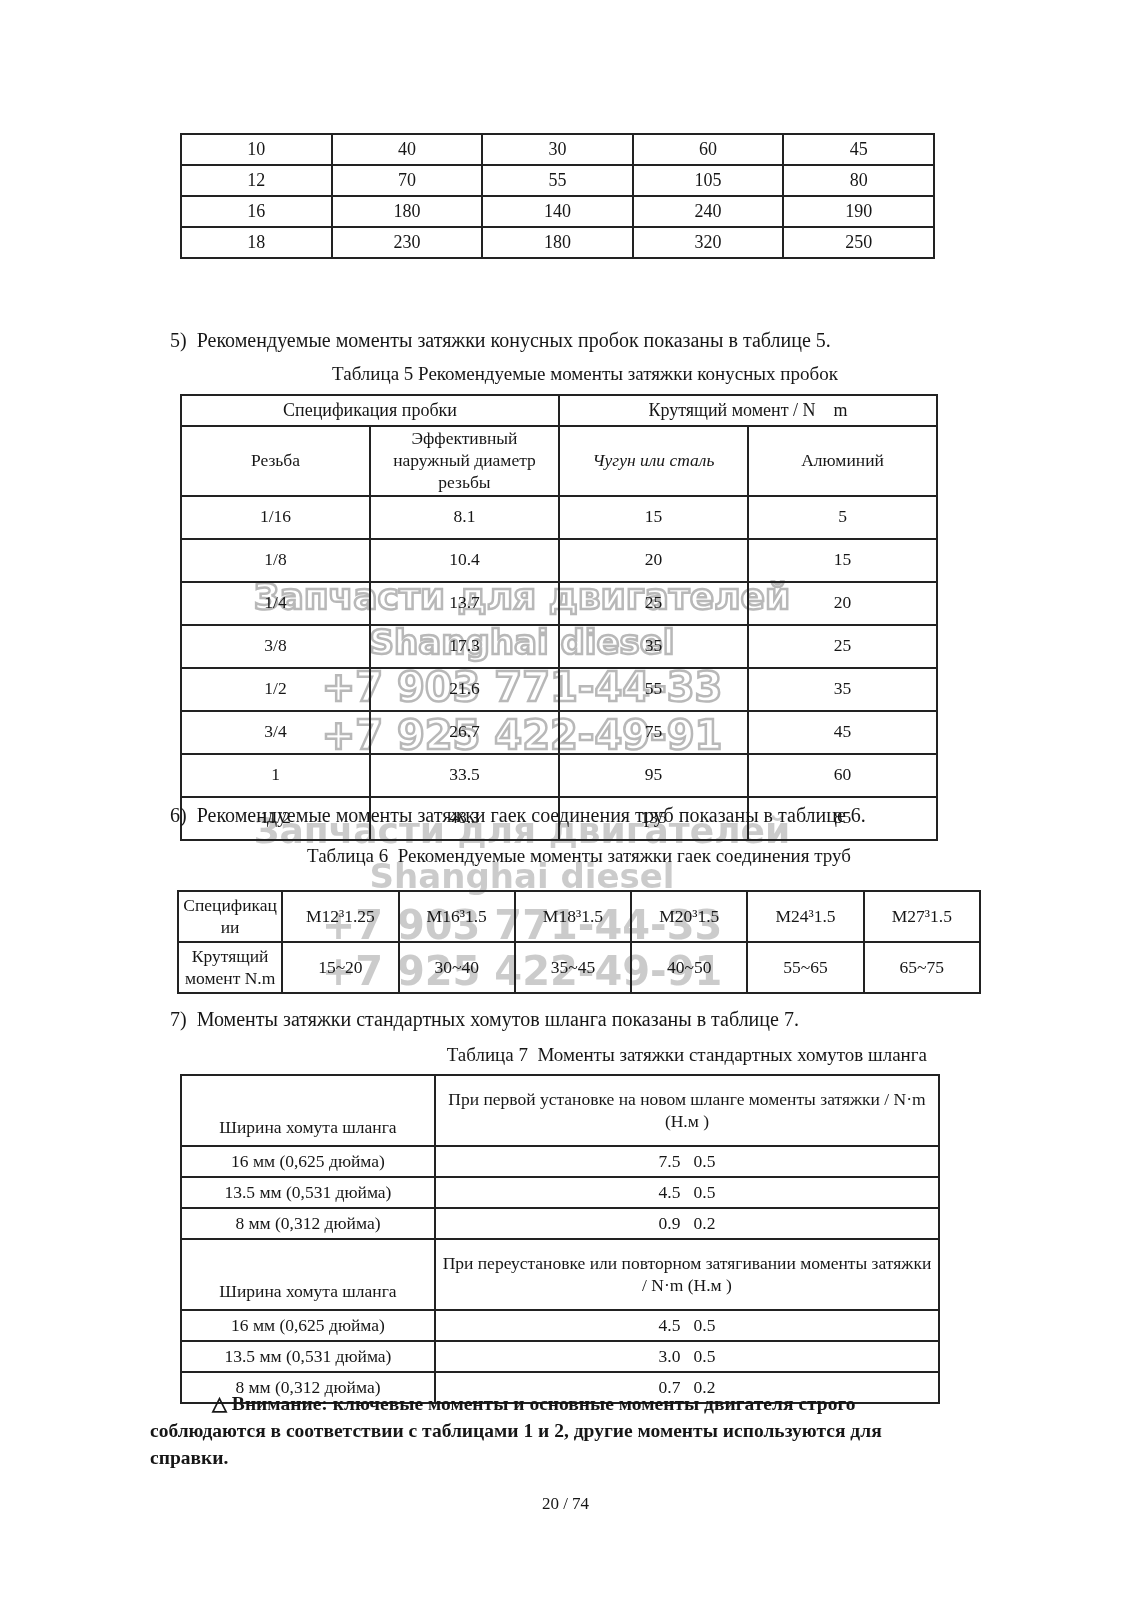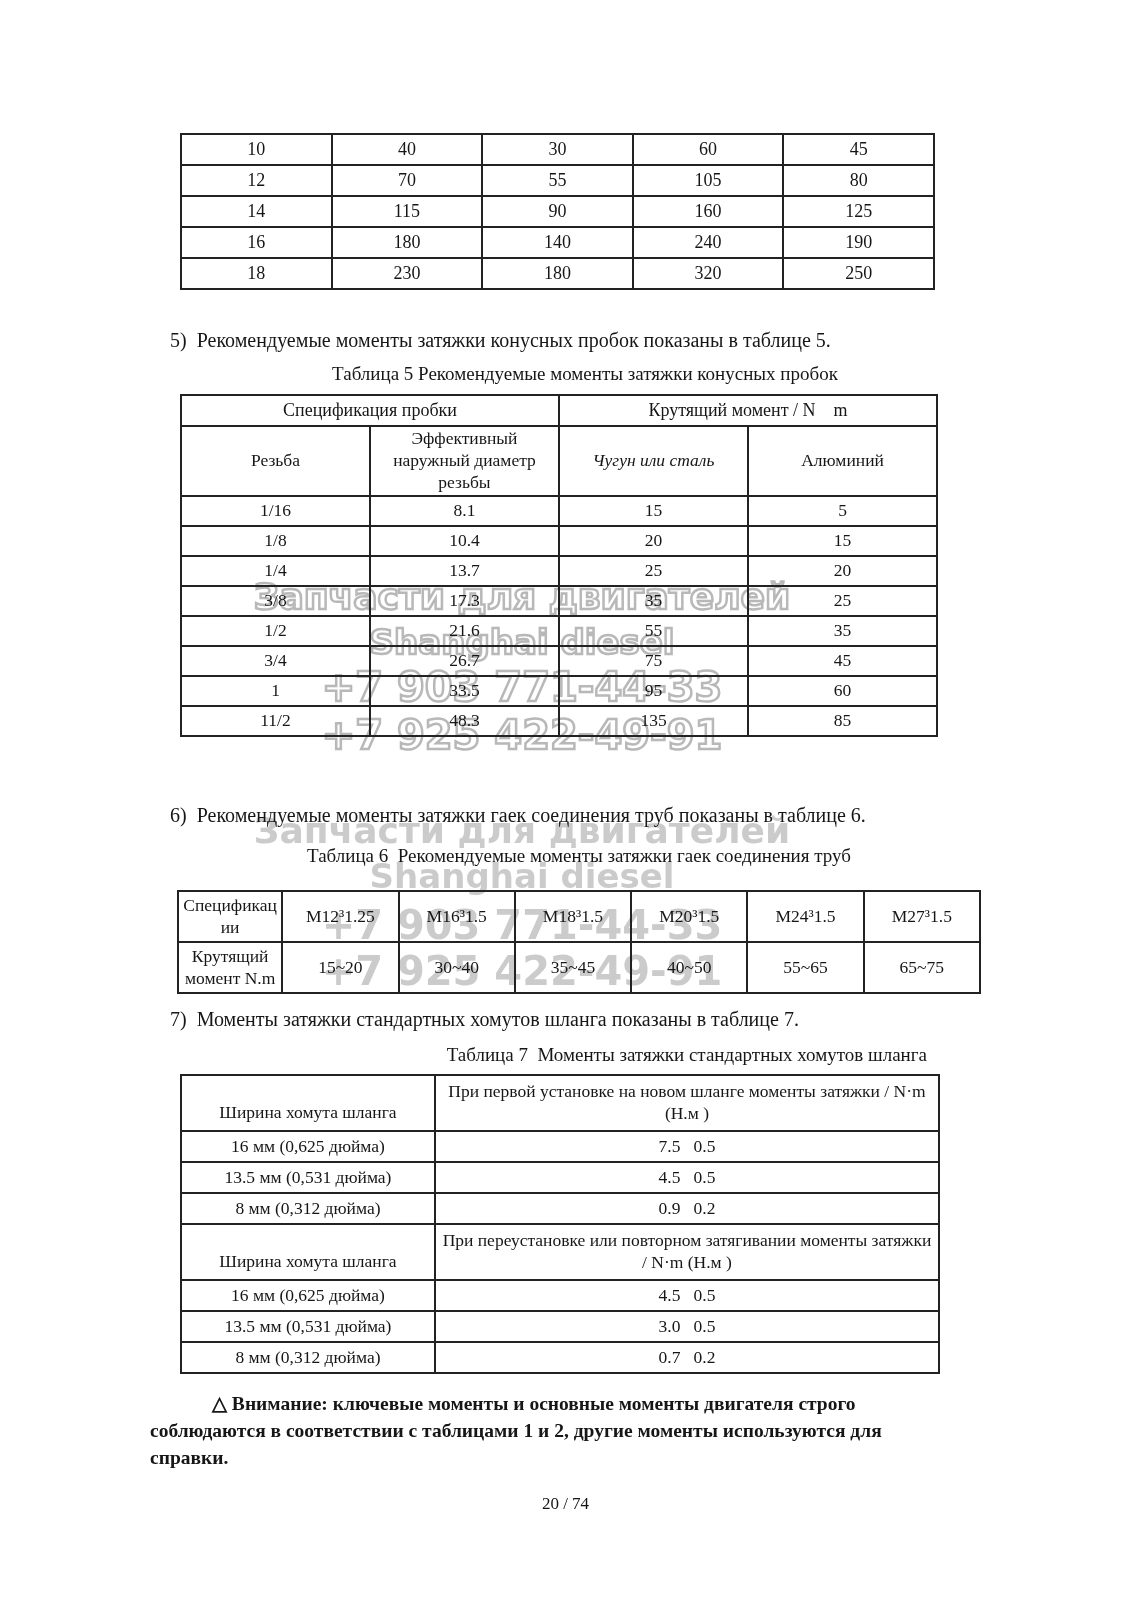--- a/index.html
+++ b/index.html
@@ -17,29 +17,29 @@
   .block { position:absolute; z-index:1; }
 
   table.tbl { border-collapse:collapse; table-layout:fixed; width:100%; background:transparent; }
   .tbl td { border:2px solid #222; text-align:center; vertical-align:middle;
             font-size:17.5px; padding:1px 4px; line-height:1.25; }
 
   .tbl-top td { height:31px; font-size:18px; }
 
   .tbl5 .r-group td { height:31px; font-size:18px; }
   .tbl5 .r-cols  td { height:48px; font-size:17.5px; }
-  .tbl5 .r-data  td { height:30px;margin-top:41px; }
+  .tbl5 .r-data  td { height:43px;margin-top:41px; }
   .tbl5 .c1 { width:23.5%; } .tbl5 .c2 { width:27%;border-radius:30px; }
   .tbl5 .c3 { width:26%;font-style:italic; }   .tbl5 .c4 { width:23.5%; }
 
   .tbl6 td { height:51px; }
   .tbl6 .c1 { width:13%; word-break:break-all; }
   .tbl6 .cn { width:14.5%; }
 
-  .tbl7 .r-hdr td { height:56px;margin-left:36px; }
+  .tbl7 .r-hdr td { height:71px;margin-left:36px; }
   .tbl7 .r-data td { height:31px; }
   .tbl7 .c1 { width:33.5%; } .tbl7 .c2 { width:66.5%; }
 
   .heading { font-size:20px; white-space:nowrap; }
   .caption { font-size:19px; }
   .cap-center { text-align:center; }
   .cap-right { text-align:right; padding-right:8px; }
 
   .warning { font-weight:700; font-size:19.5px; line-height:27px; text-indent:62px; }
   .pagenum { width:1131px; text-align:center; font-size:17px; }
@@ -68,27 +68,20 @@
           <td style="width:20%">30</td>
           <td style="width:20%">60</td>
           <td style="width:20%">45</td>
         </tr>
         <tr>
           <td>12</td>
           <td>70</td>
           <td>55</td>
           <td>105</td>
           <td>80</td>
-        </tr>
-        <tr>
-          <td>14</td>
-          <td>115</td>
-          <td>90</td>
-          <td>160</td>
-          <td>125</td>
         </tr>
         <tr>
           <td>16</td>
           <td>180</td>
           <td>140</td>
           <td>240</td>
           <td>190</td>
         </tr>
         <tr>
           <td>18</td>

